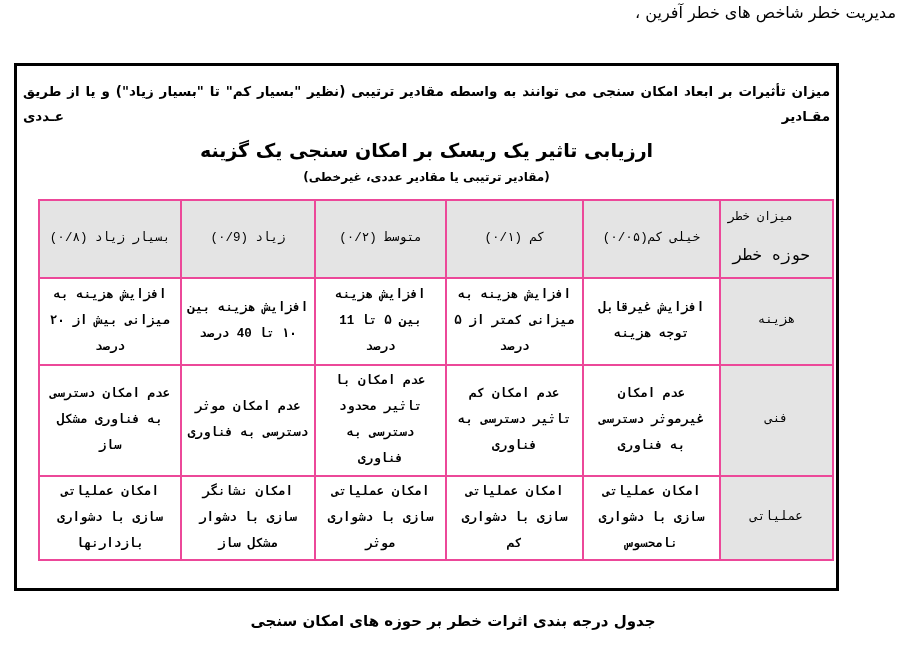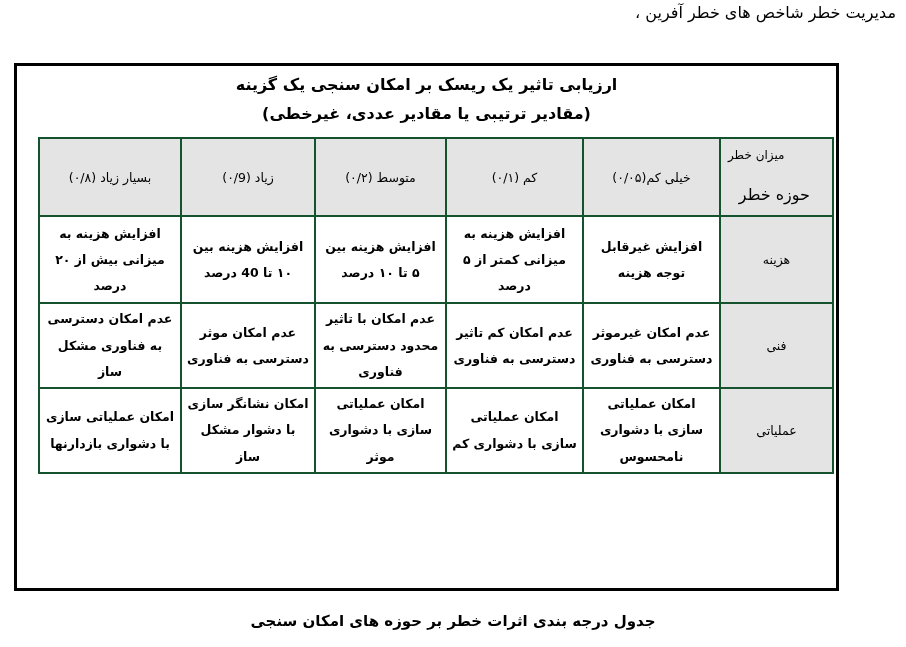--- a/index.html
+++ b/index.html
@@ -13,29 +13,30 @@
     direction:rtl;font-size:16px;font-weight:400;white-space:nowrap;
   }
   .content-box{
     position:absolute;left:14px;top:63px;width:825px;height:528px;
     border:3px solid #000;box-sizing:border-box;direction:rtl;
   }
   .intro-l1{
     margin:13px 6px 0 6px;font-size:13.5px;font-weight:700;
     direction:rtl;text-align:justify;text-align-last:justify;line-height:1.85;
   }
-  .intro-l2{margin:7px 6px 0 6px;font-size:16px;font-weight:700;text-align:center;line-height:1.55;}
-  .intro-l3{margin:3px 6px 0 6px;font-size:16px;font-weight:700;text-align:center;line-height:1.6;}
+  .intro-l2{margin:7px 6px 0 6px;font-size:19px;font-weight:700;text-align:center;line-height:1.55;}
+  .intro-l3{margin:3px 6px 0 6px;font-size:12px;font-weight:700;text-align:center;line-height:1.6;}
   table.risk{
     border-collapse:collapse;direction:rtl;table-layout:fixed;
     margin:11px 2px 0 16px;
   }
   table.risk th,table.risk td{
-    border:2px solid #14532d;vertical-align:middle;box-sizing:border-box;
+    border:2px solid #ec4899;vertical-align:middle;box-sizing:border-box;
     padding:2px 5px;
+    font-family:Liberation Mono, monospace;
   }
   table.risk th{background:#e4e4e4;font-weight:400;font-size:12.5px;text-align:center;line-height:1.9;}
   table.risk td{background:#ffffff;font-weight:700;font-size:12.5px;text-align:center;line-height:2.1;}
   th.corner{
     position:relative;padding:0;
     background-color:#e4e4e4;
     background-image:linear-gradient(to top right,
       transparent calc(50% - 1px), #000 calc(50% - 1px),
       #000 calc(50% + 1px), transparent calc(50% + 1px));
   }
@@ -49,20 +50,21 @@
     position:absolute;top:612px;left:0;width:906px;
     direction:rtl;text-align:center;font-size:15px;font-weight:700;
   }
 </style>
 </head>
 <body>
 
 <div class="doc-title">مدیریت خطر شاخص های خطر آفرین ،</div>
 
 <div class="content-box">
+  <p class="intro-l1">میزان تأثیرات بر ابعاد امکان سنجی می توانند به واسطه مقادیر ترتیبی (نظیر "بسیار کم" تا "بسیار زیاد") و یا از طریق مقـادیر عـددی</p>
   <p class="intro-l2">ارزیابی تاثیر یک ریسک بر امکان سنجی یک گزینه</p>
   <p class="intro-l3">(مقادیر ترتیبی یا مقادیر عددی، غیرخطی)</p>
 
   <table class="risk">
     <colgroup>
       <col style="width:113px">
         <col style="width:137px">
         <col style="width:137px">
       <col style="width:131px">
         <col style="width:134px">
@@ -77,21 +79,21 @@
         <th>خیلی کم(۰/۰۵)</th>
         <th>کم (۰/۱)</th>
         <th>متوسط (۰/۲)</th>
         <th>زیاد (۰/9)</th>
         <th>بسیار زیاد (۰/۸)</th>
       </tr>
       <tr style="height:87px">
         <th>هزینه</th>
         <td>افزایش غیرقابل توجه هزینه</td>
         <td>افزایش هزینه به میزانی کمتر از ۵ درصد</td>
-        <td>افزایش هزینه بین ۵ تا ۱۰ درصد</td>
+        <td>افزایش هزینه بین ۵ تا 11 درصد</td>
         <td>افزایش هزینه بین ۱۰ تا 40 درصد</td>
         <td>افزایش هزینه به میزانی بیش از ۲۰ درصد</td>
       </tr>
       <tr style="height:80px">
         <th>فنی</th>
         <td>عدم امکان غیرموثر دسترسی به فناوری</td>
         <td>عدم امکان کم تاثیر دسترسی به فناوری</td>
         <td>عدم امکان با تاثیر محدود دسترسی به فناوری</td>
         <td>عدم امکان موثر دسترسی به فناوری</td>
         <td>عدم امکان دسترسی به فناوری مشکل ساز</td>

